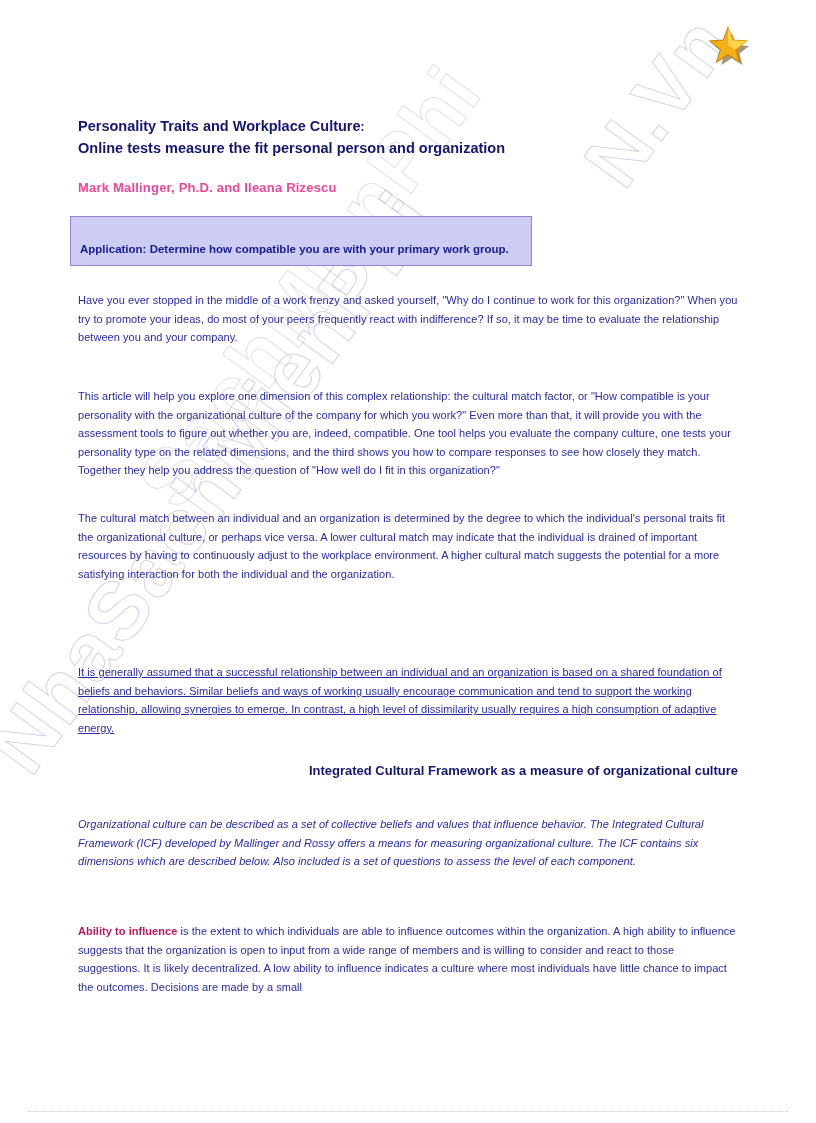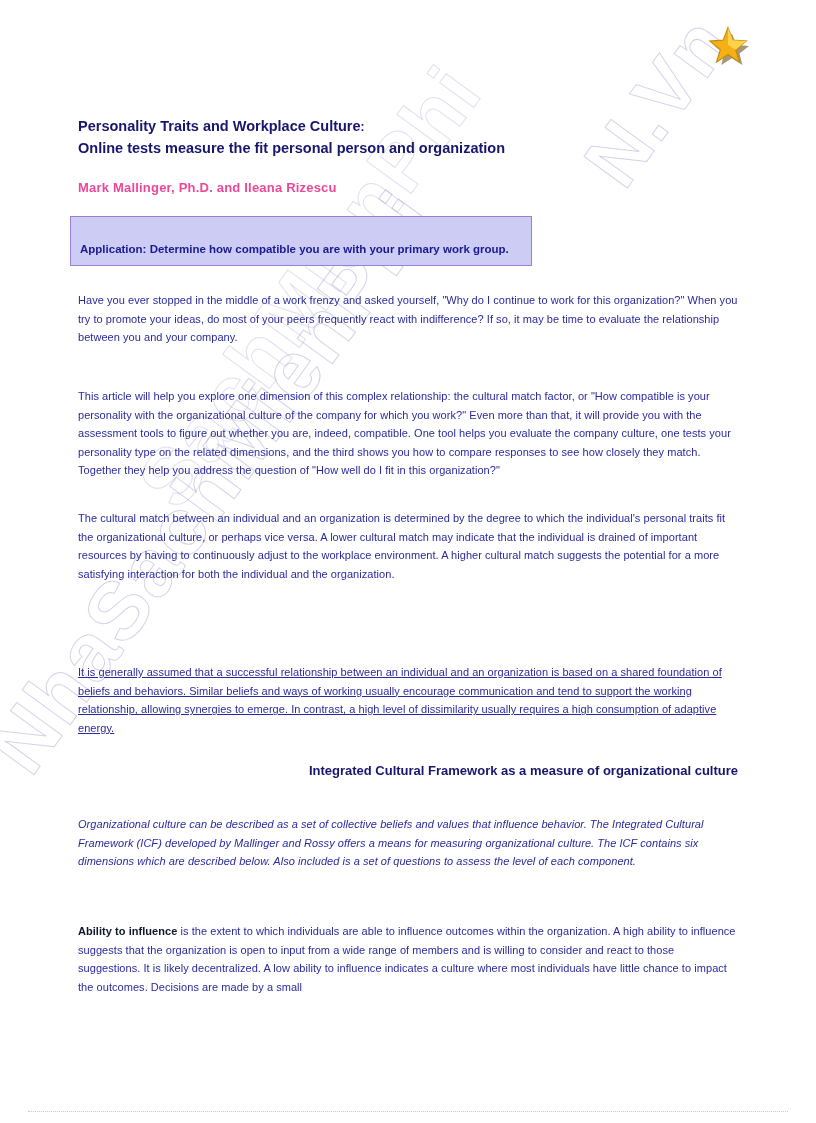--- a/index.html
+++ b/index.html
@@ -136,21 +136,21 @@
   #section-heading {
     position: absolute;
     left: 78px;
     top: 763px;
     width: 660px;
     font-size: 13px;
     font-weight: bold;
     color: #16166e;
     text-align: right;
   }
-  .lead-in { font-weight: bold; color: #0f172a; }
+  .lead-in { font-weight: bold; color: #be185d; }
 
   
   #footer-rule {
     position: absolute;
     left: 28px;
     top: 1111px;
     width: 760px;
     height: 0;
     border-top: 1px dotted #c9c9e4;
   }

